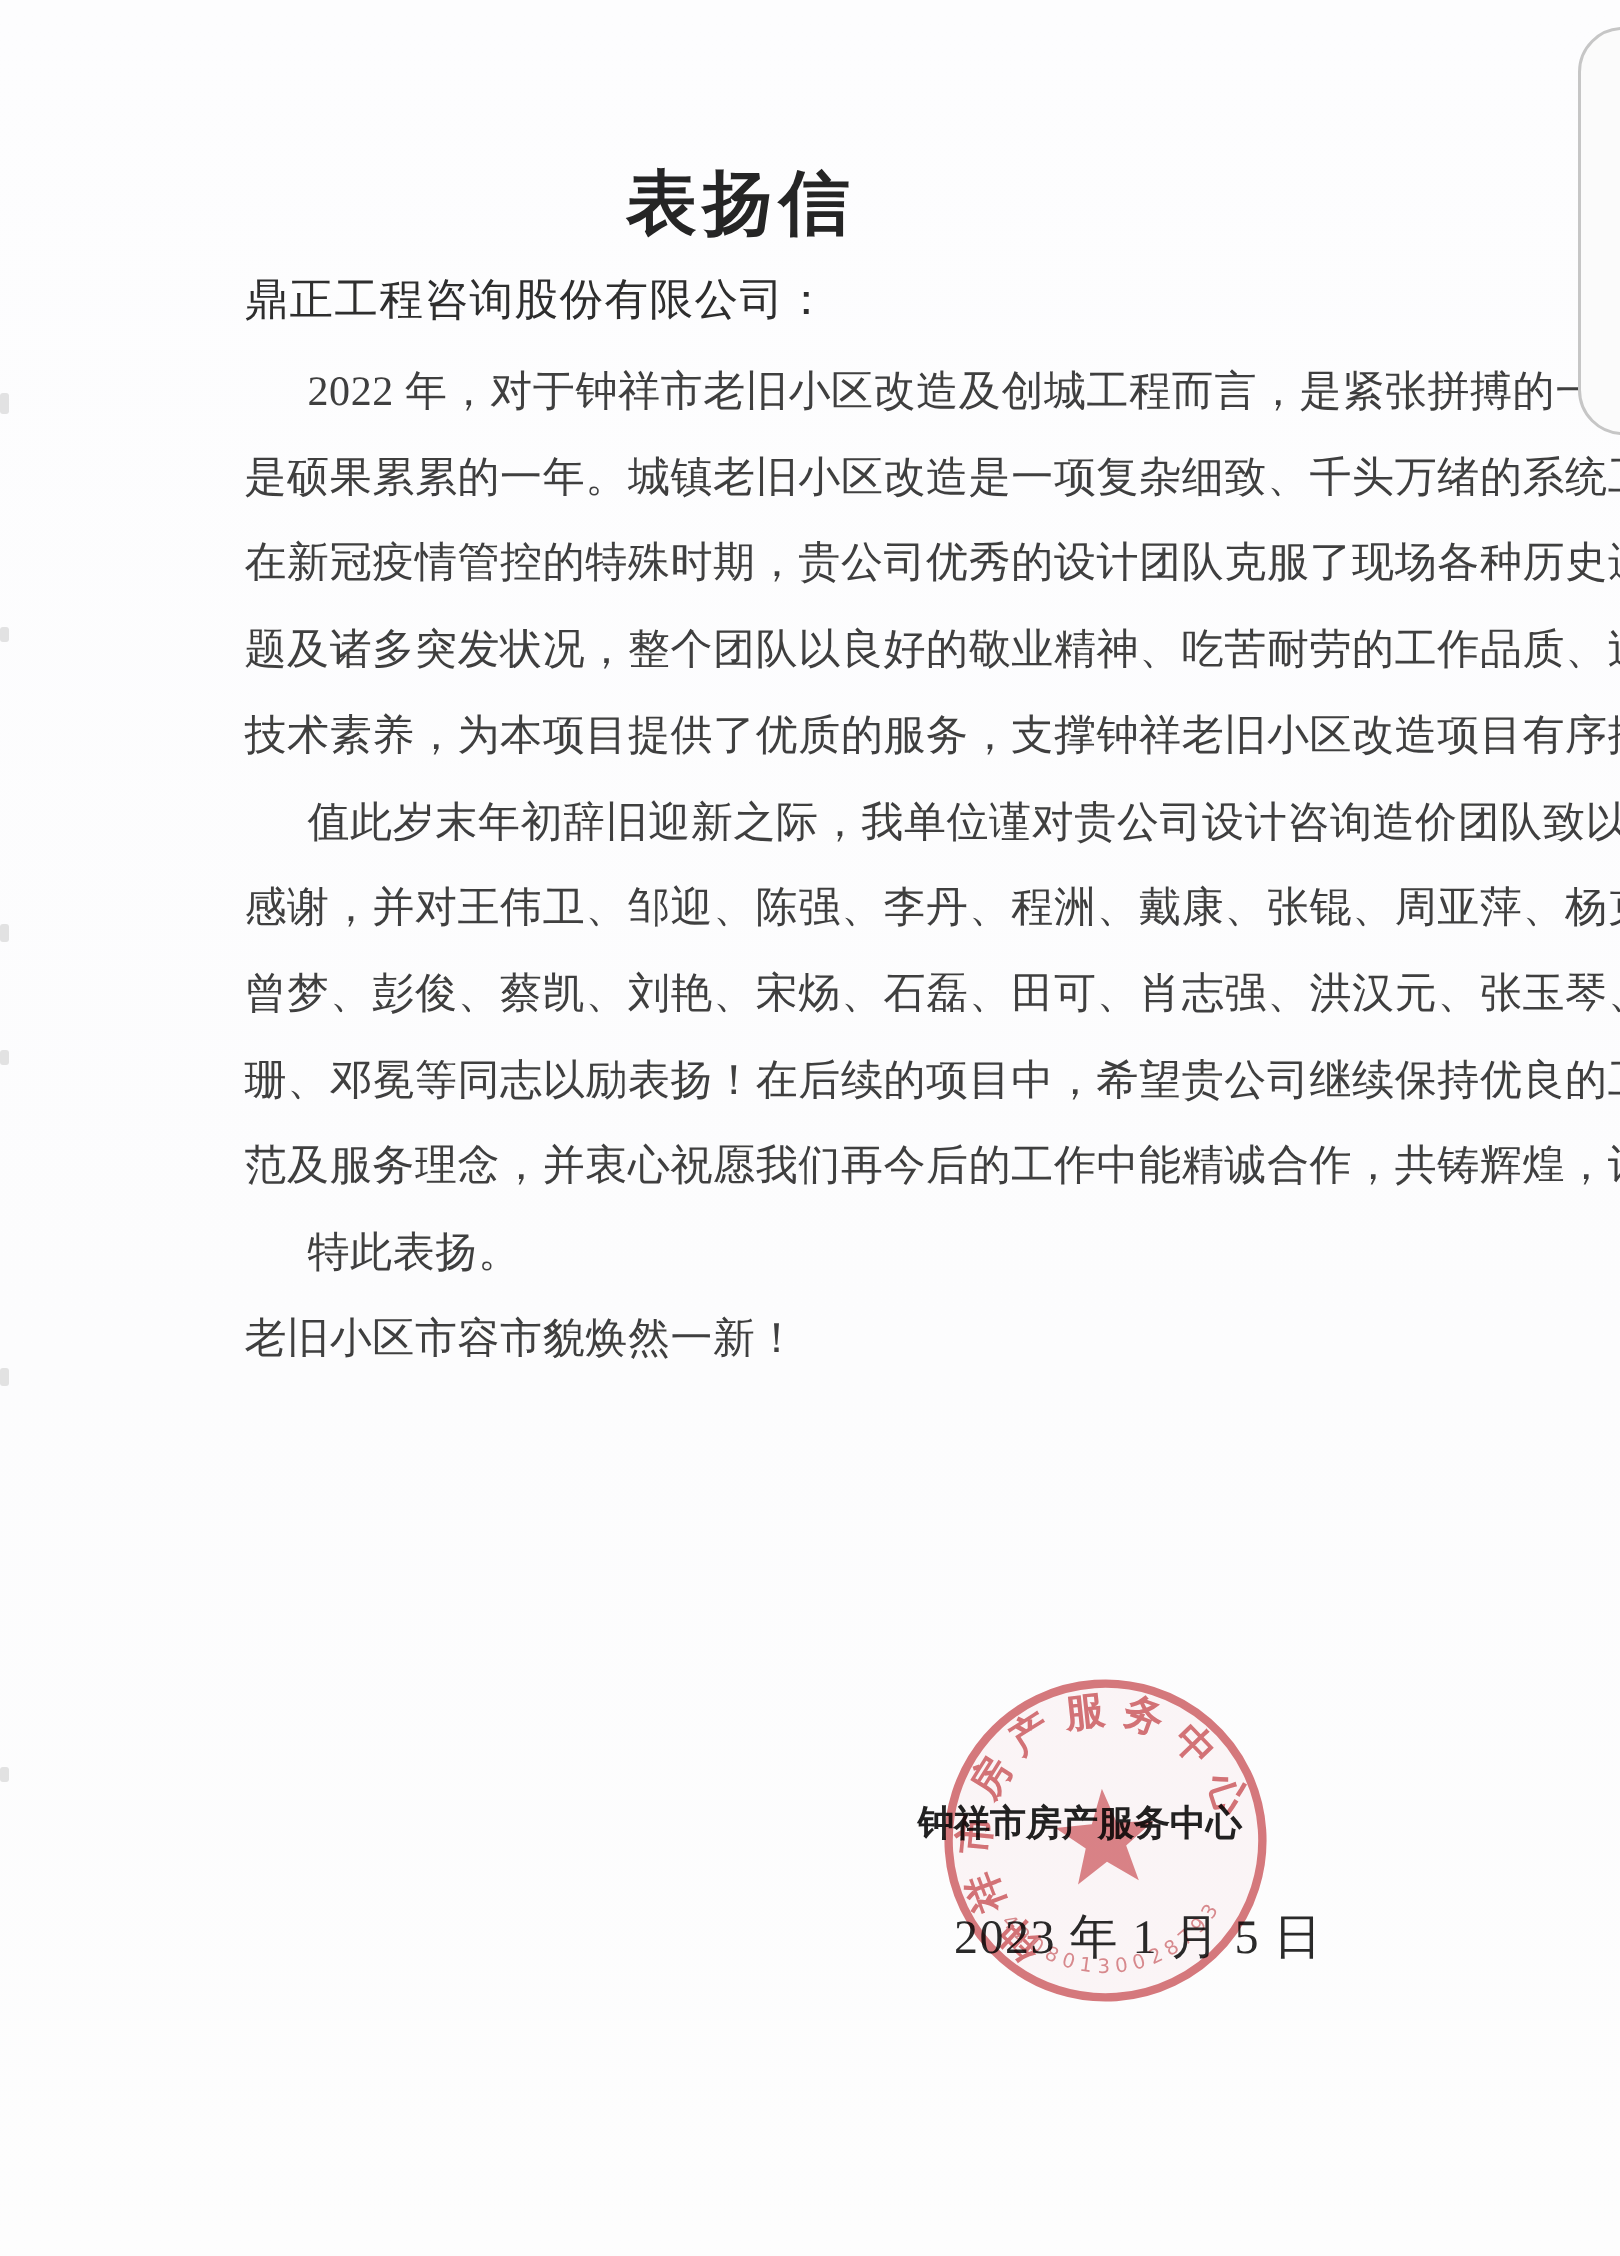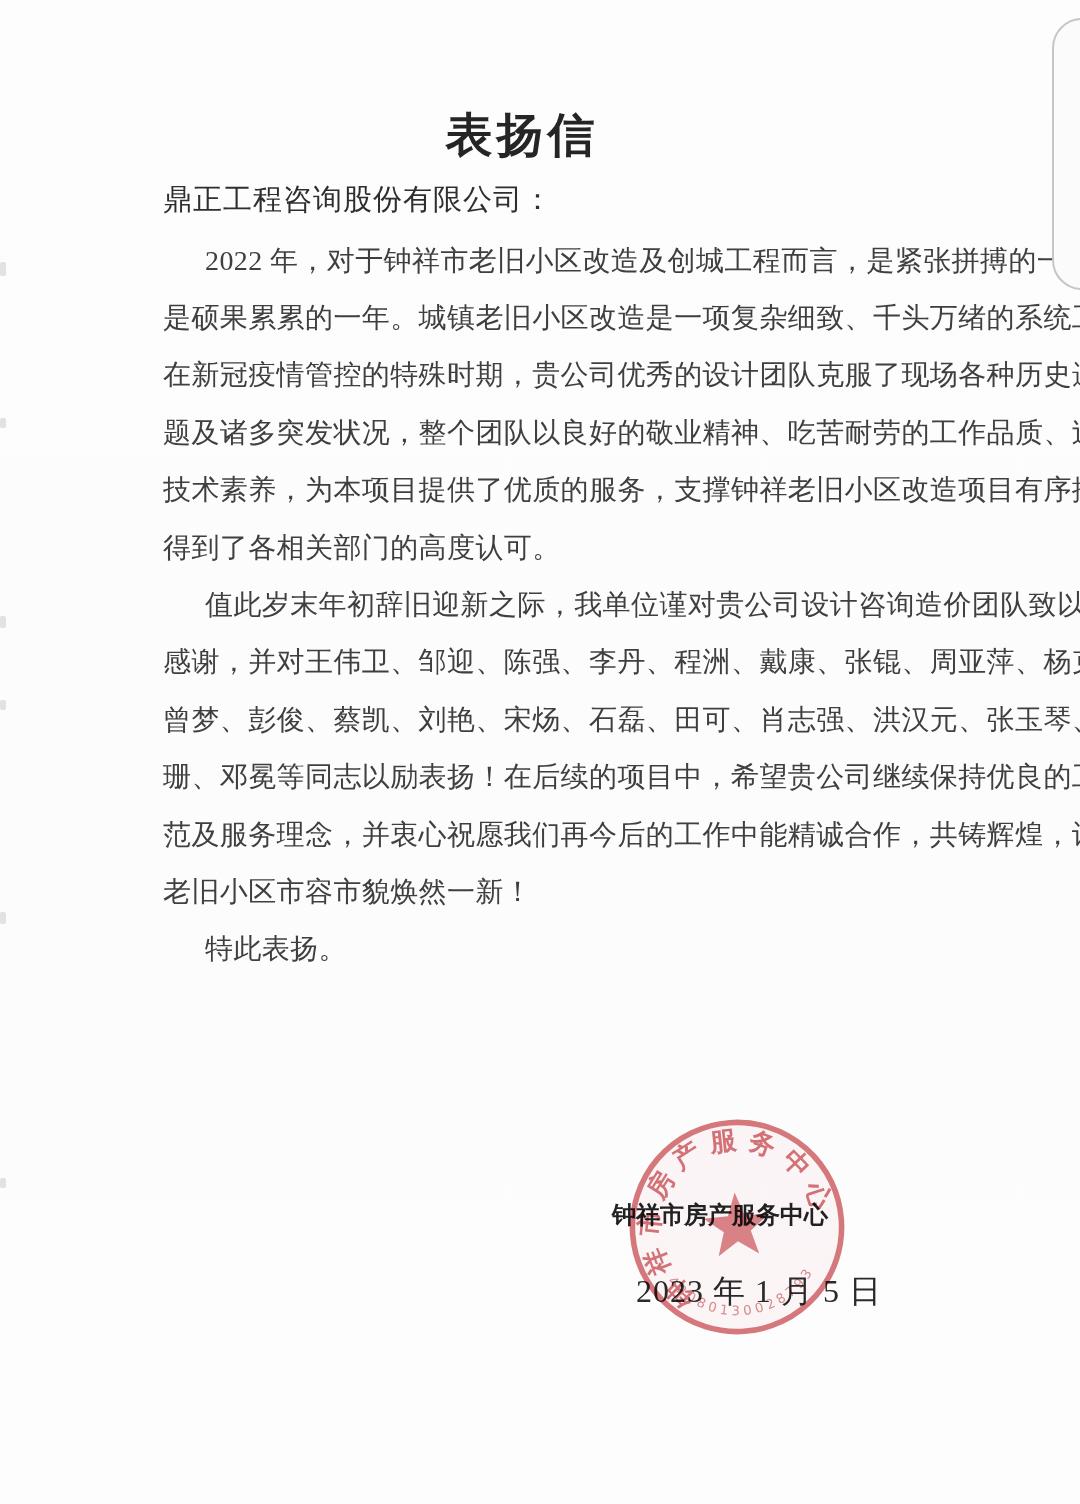--- a/index.html
+++ b/index.html
@@ -9,21 +9,21 @@
     font-family:"Liberation Serif","DejaVu Serif",serif;
     overflow:hidden;
   }
   .page{
     position:relative;width:1080px;height:1504px;
     background:linear-gradient(180deg,#fdfdfe 0%,#fcfcfd 60%,#fdfdfd 100%);
   }
   .doc-title{
     position:absolute;top:104px;left:0;width:988px;
     text-align:center;font-size:47px;font-weight:700;
-    letter-spacing:4px;color:#252525;margin-left:28px;
+    letter-spacing:4px;color:#252525;
   }
   .salutation{
     position:absolute;top:180px;left:163px;
     font-size:29px;font-weight:400;color:#2e2e2e;letter-spacing:1px;
   }
   .body-block{
     position:absolute;top:232px;left:163px;width:780px;
     color:#3f3f3f;
   }
   .body-line{
@@ -67,28 +67,27 @@
 
   <div class="salutation">鼎正工程咨询股份有限公司：</div>
 
   <div class="body-block">
 
   <div class="body-line indent">2022 年，对于钟祥市老旧小区改造及创城工程而言，是紧张拼搏的一年，也</div>
       <div class="body-line">是硕果累累的一年。城镇老旧小区改造是一项复杂细致、千头万绪的系统工程，</div>
       <div class="body-line">在新冠疫情管控的特殊时期，贵公司优秀的设计团队克服了现场各种历史遗留问</div>
       <div class="body-line">题及诸多突发状况，整个团队以良好的敬业精神、吃苦耐劳的工作品质、过硬的</div>
       <div class="body-line">技术素养，为本项目提供了优质的服务，支撑钟祥老旧小区改造项目有序推进，</div>
-      <div class="body-line">得到了各相关部门的高度认可。</div>
       <div class="body-line indent">值此岁末年初辞旧迎新之际，我单位谨对贵公司设计咨询造价团队致以衷心</div>
       <div class="body-line">感谢，并对王伟卫、邹迎、陈强、李丹、程洲、戴康、张锟、周亚萍、杨克华、</div>
       <div class="body-line">曾梦、彭俊、蔡凯、刘艳、宋炀、石磊、田可、肖志强、洪汉元、张玉琴、周成</div>
       <div class="body-line">珊、邓冕等同志以励表扬！在后续的项目中，希望贵公司继续保持优良的工作风</div>
       <div class="body-line">范及服务理念，并衷心祝愿我们再今后的工作中能精诚合作，共铸辉煌，让钟祥</div>
+      <div class="body-line indent">特此表扬。</div>
       <div class="body-line">老旧小区市容市貌焕然一新！</div>
-      <div class="body-line indent">特此表扬。</div>
     </div>
 
   <div class="signature">钟祥市房产服务中心</div>
 
   <div class="date-line">2023 年 1 月 5 日</div>
 
   <svg class="seal" viewBox="0 0 260 260" xmlns="http://www.w3.org/2000/svg">
     <defs>
       <path id="arcTop" d="M 91.5,196.7 A 77 77 0 1 1 168.5,196.7" fill="none"></path>
       <path id="arcBottom" d="M 54.7,173.5 A 87 87 0 0 0 205.3,173.5" fill="none"></path>

